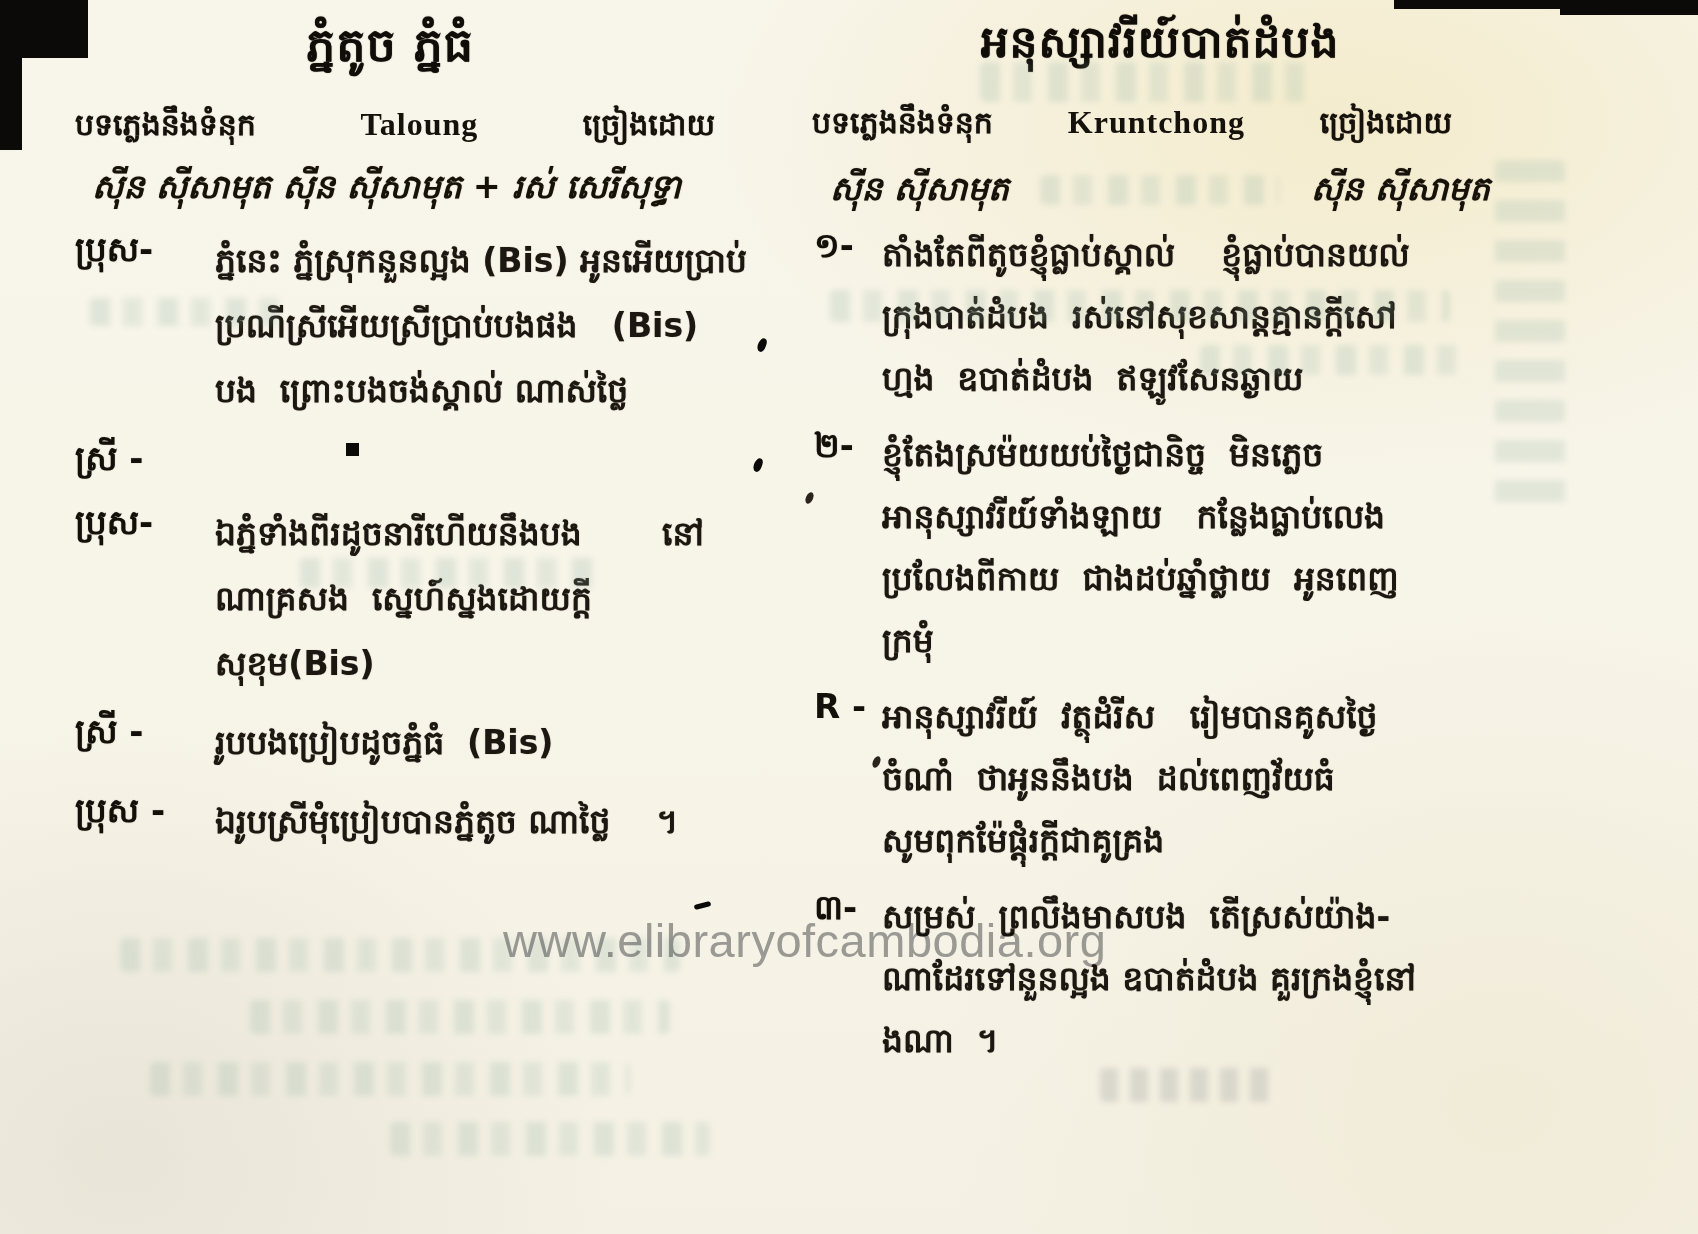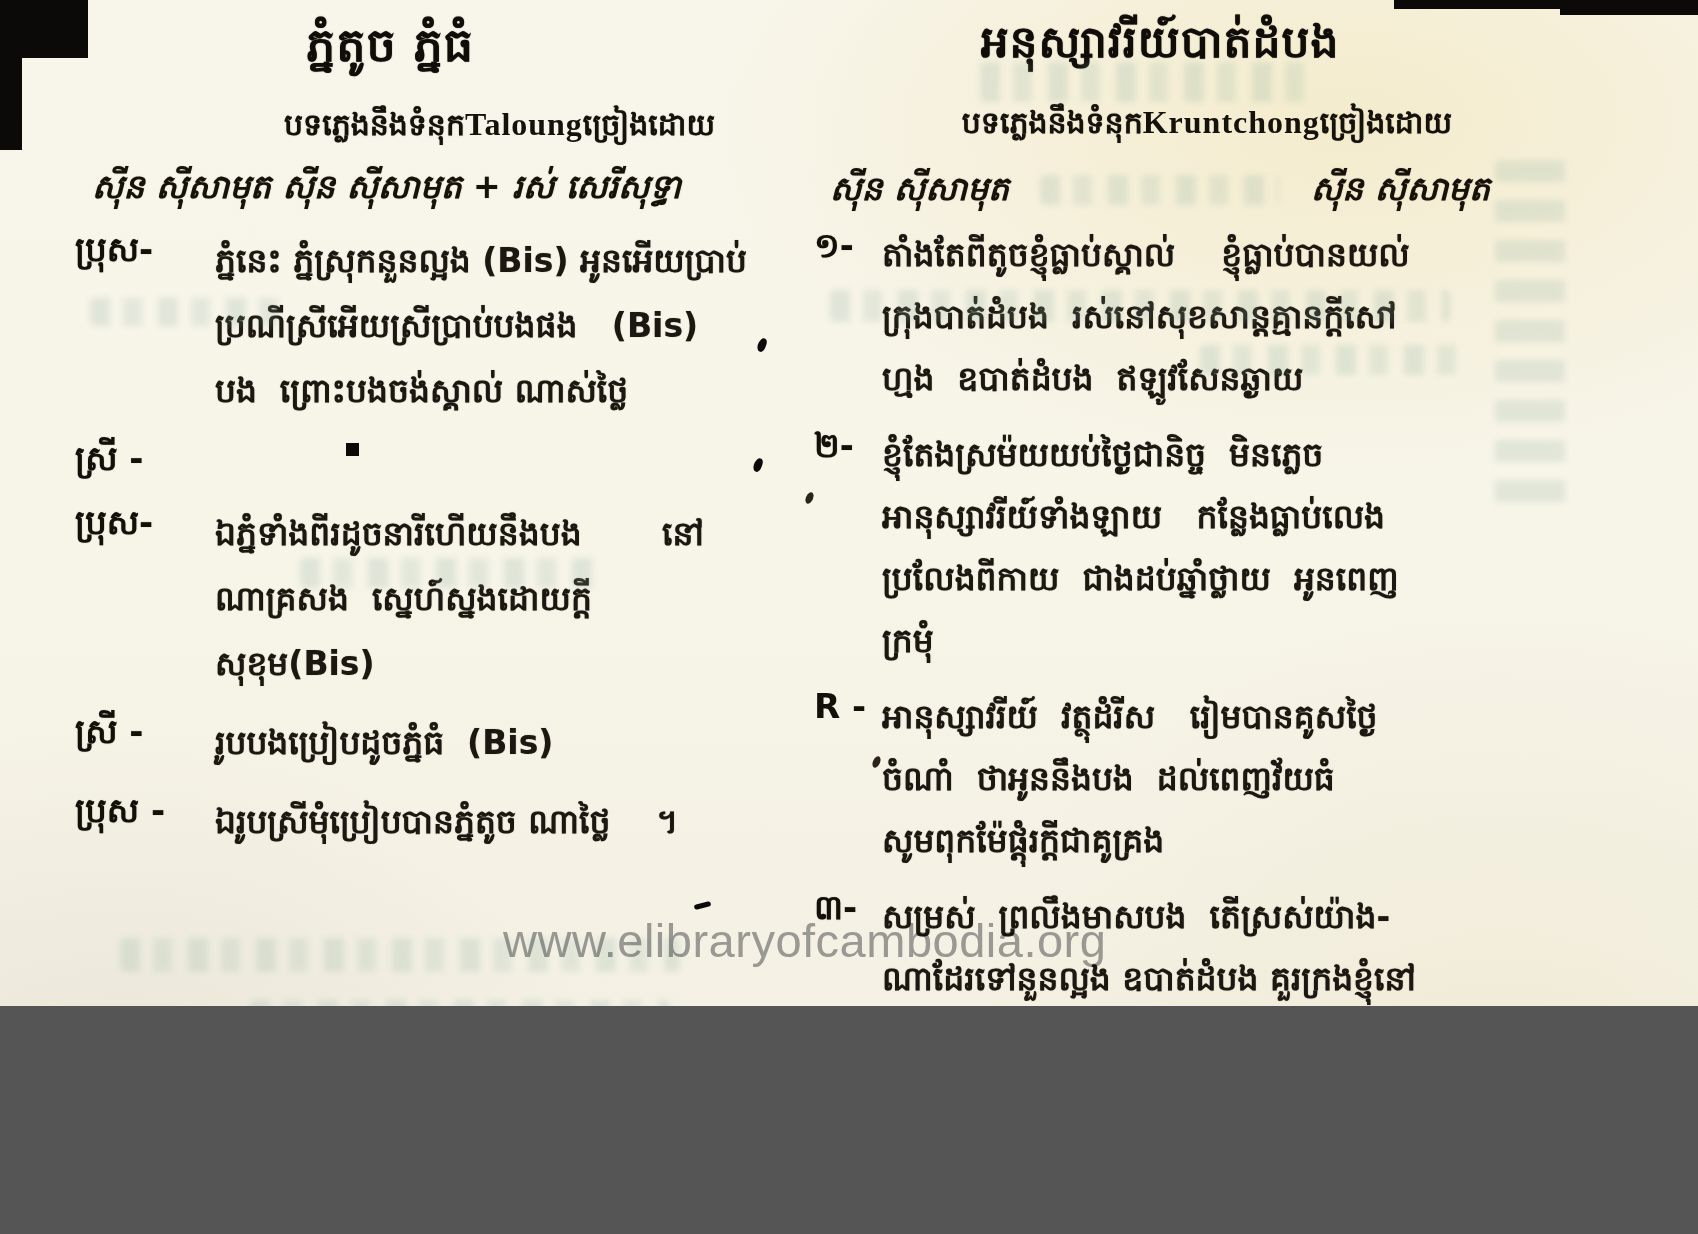--- a/index.html
+++ b/index.html
@@ -1,38 +1,38 @@
 <!DOCTYPE html>
 <html><head>
 <meta charset="utf-8">
 <title>scan</title>
 <style>
   html,body{margin:0;padding:0;background:#555;}
   .scan-root{
     position:relative;
-    width:1698px;height:1006px;
+    width:1698px;height:1234px;
     overflow:hidden;
     background:
       radial-gradient(ellipse 900px 500px at 1350px 120px, rgba(240,228,180,.55), rgba(240,228,180,0) 70%),
       radial-gradient(ellipse 700px 600px at 120px 1150px, rgba(210,205,190,.35), rgba(210,205,190,0) 70%),
       radial-gradient(ellipse 800px 700px at 1500px 1100px, rgba(235,226,196,.4), rgba(235,226,196,0) 70%),
       linear-gradient(180deg,#f8f5ea 0%,#f7f4e8 55%,#f4f1e4 100%);
     font-family:"DejaVu Sans",sans-serif;
     color:#1b1611;
   }
   
   .khmer{ text-shadow:0 0 1px rgba(30,22,12,.45); }
   .page-title{
     position:absolute;
     font-size:46px;font-weight:700;letter-spacing:1px;
     color:#100d08;text-align:center;white-space:nowrap;
     text-shadow:0 0 1px rgba(20,14,6,.7);
   }
   .credits{
-    position:absolute;display:flex;justify-content:flex-end;align-items:baseline;
+    position:absolute;display:flex;justify-content:space-between;align-items:baseline;
     font-weight:700;font-size:30px;color:#15110b;
   }
   .rhythm{ font-family:"Liberation Serif",serif;font-weight:700;font-size:32px;letter-spacing:1px; }
   .singers{
     position:absolute;font-size:33px;font-weight:700;font-style:italic;color:#171209;
     display:flex;justify-content:space-between;margin-left:16px;
   }
   .verses{ position:absolute; }
   .verse{ display:flex;margin-top:14px; }
   .verse:first-child{ margin-top:0; }

